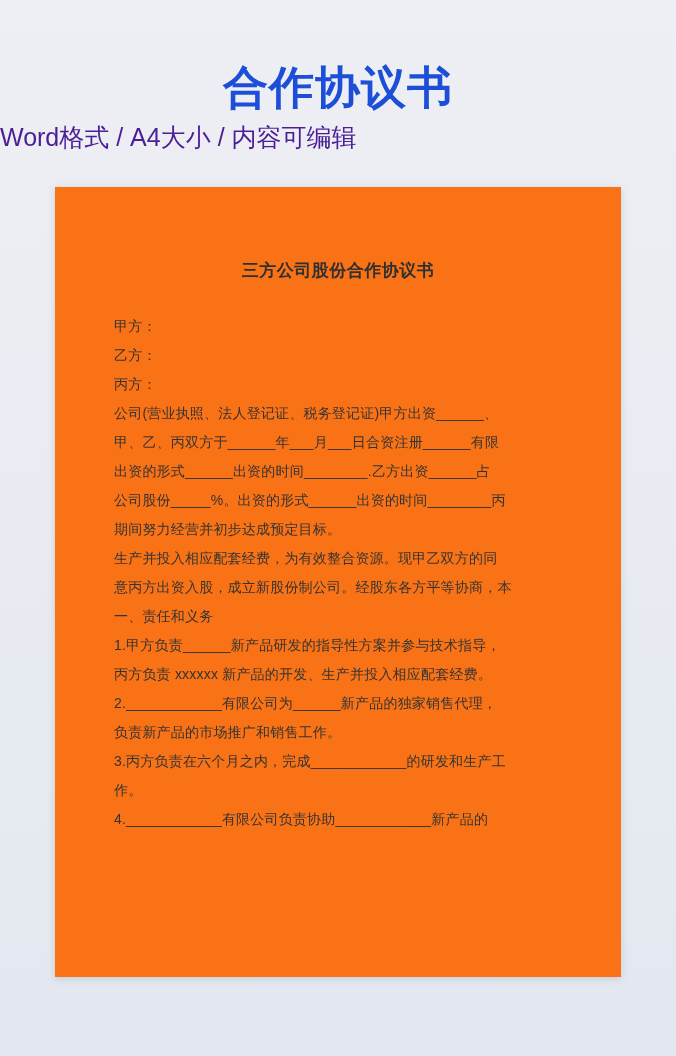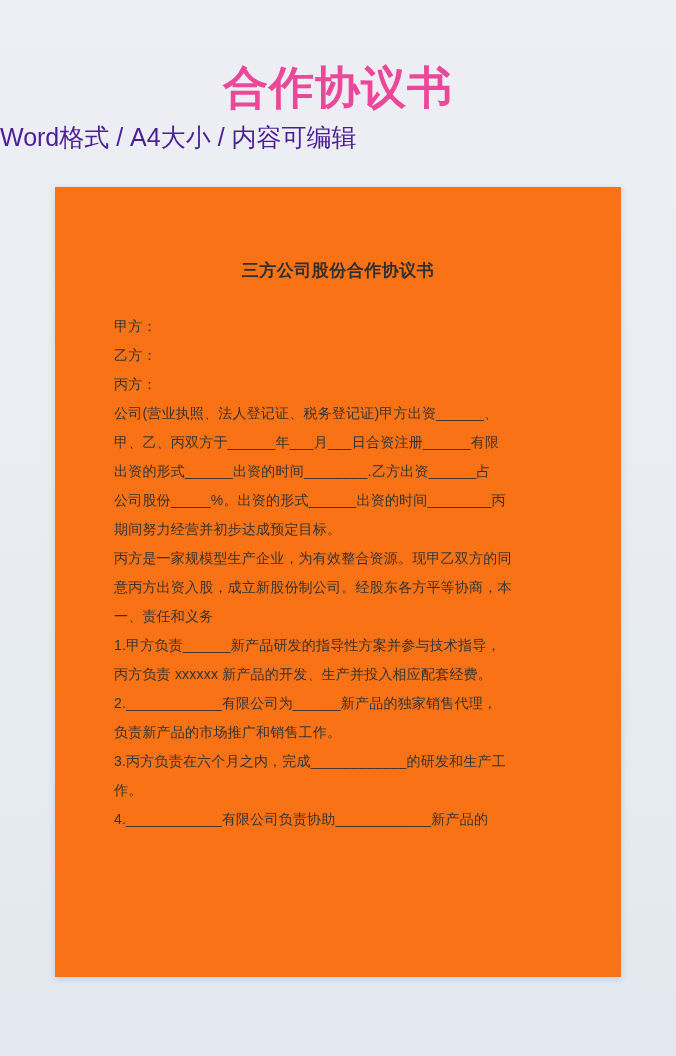--- a/index.html
+++ b/index.html
@@ -16,21 +16,21 @@
     position: absolute;
     top: 0; left: 0; right: 0;
     text-align: center;
   }
   .template-title {
     position: absolute;
     top: 62px; left: 0; right: 0;
     font-size: 45px;
     line-height: 52px;
     font-weight: 700;
-    color: #ec4899;
+    color: #1d4ed8;
     letter-spacing: 1px;
     text-align: center;
   }
   .template-subtitle {
     position: absolute;
     top: 122px; left: 0; right: 0;
     font-size: 25px;
     line-height: 30px;
     font-weight: 400;
     color: #4c1d95;
@@ -81,21 +81,21 @@
   <div class="document-title">三方公司股份合作协议书</div>
   <div class="document-body">
       <div class="document-line">甲方：</div>
       <div class="document-line">乙方：</div>
       <div class="document-line">丙方：</div>
       <div class="document-line">公司(营业执照、法人登记证、税务登记证)甲方出资______、</div>
       <div class="document-line">甲、乙、丙双方于______年___月___日合资注册______有限</div>
       <div class="document-line">出资的形式______出资的时间________.乙方出资______占</div>
       <div class="document-line">公司股份_____%。出资的形式______出资的时间________丙</div>
       <div class="document-line">期间努力经营并初步达成预定目标。</div>
-      <div class="document-line">丙方是一家规模型生产企业，为有效整合资源。现甲乙双方的同</div>
+      <div class="document-line">生产并投入相应配套经费，为有效整合资源。现甲乙双方的同</div>
       <div class="document-line">意丙方出资入股，成立新股份制公司。经股东各方平等协商，本</div>
       <div class="document-line">一、责任和义务</div>
       <div class="document-line">1.甲方负责______新产品研发的指导性方案并参与技术指导，</div>
       <div class="document-line">丙方负责 xxxxxx 新产品的开发、生产并投入相应配套经费。</div>
       <div class="document-line">2.____________有限公司为______新产品的独家销售代理，</div>
       <div class="document-line">负责新产品的市场推广和销售工作。</div>
       <div class="document-line">3.丙方负责在六个月之内，完成____________的研发和生产工</div>
       <div class="document-line">作。</div>
       <div class="document-line">4.____________有限公司负责协助____________新产品的</div>
     </div>

